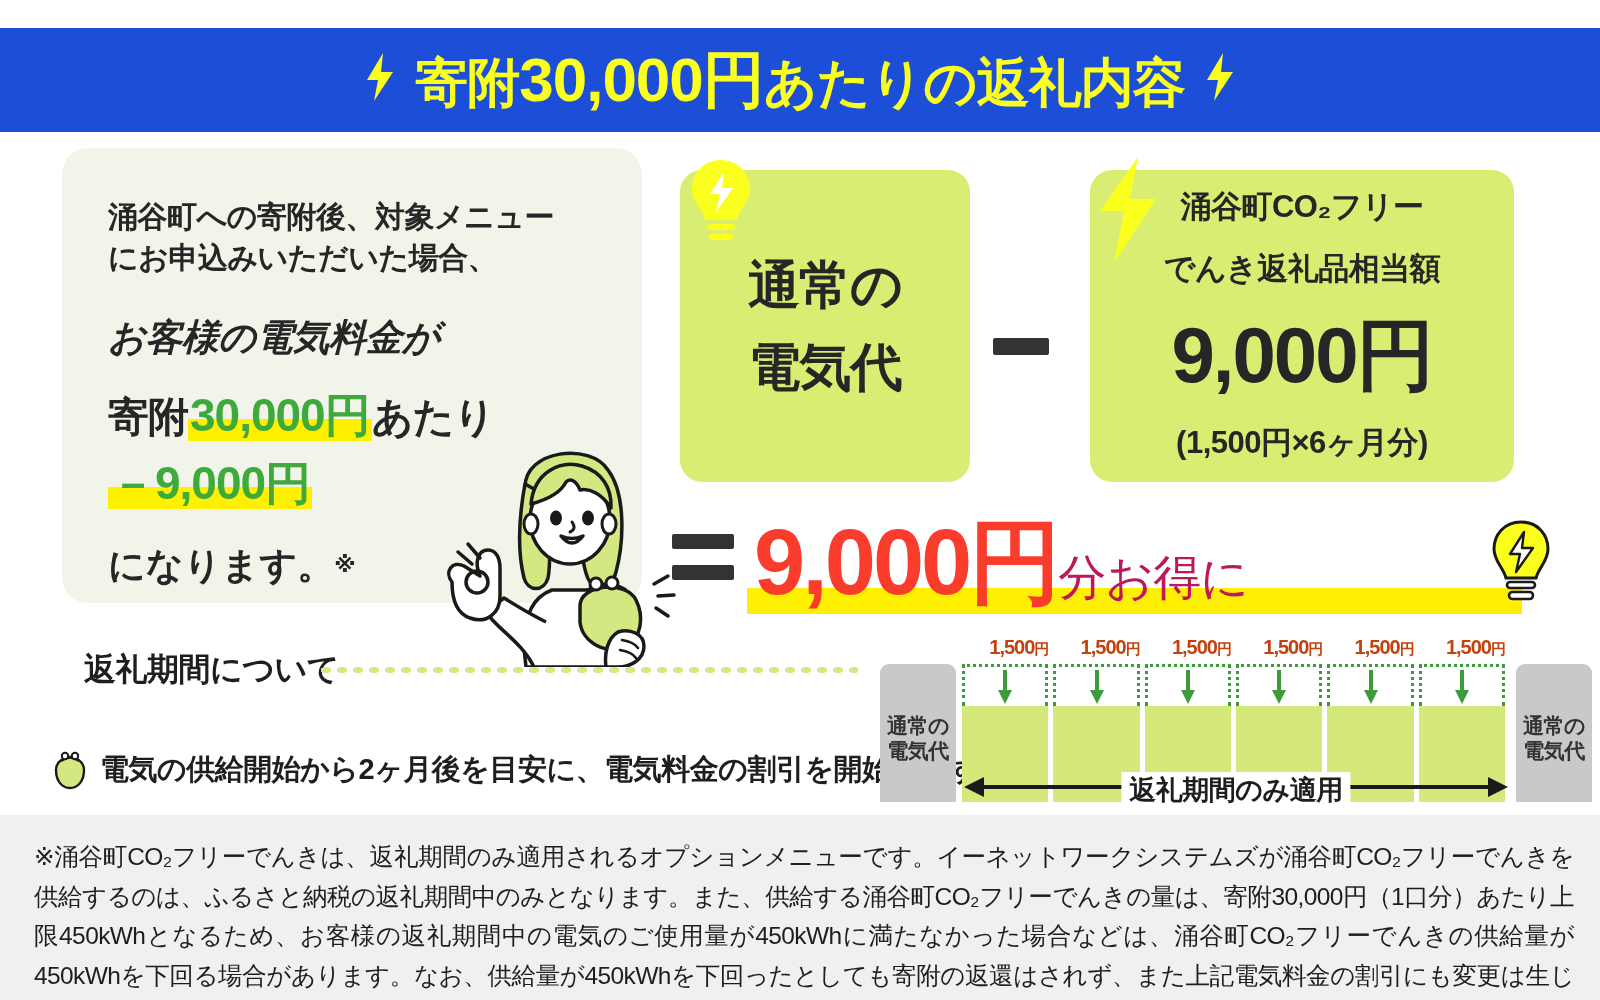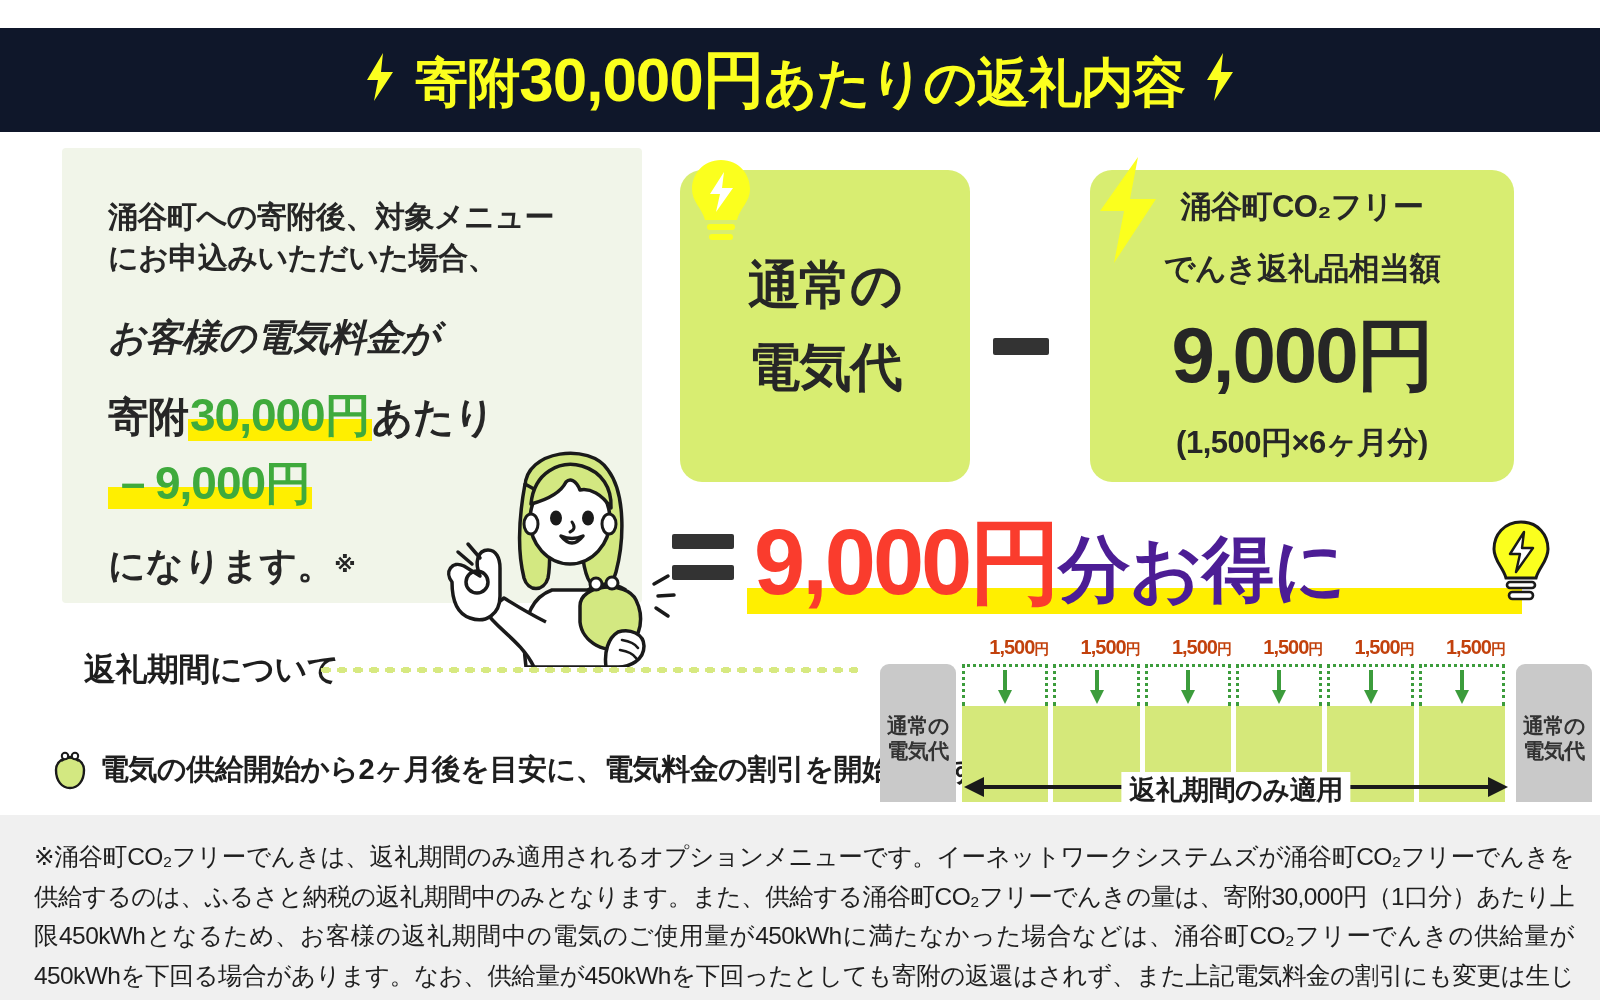--- a/index.html
+++ b/index.html
@@ -7,34 +7,34 @@
     width: 1600px; height: 1000px;
     background: #ffffff;
     font-family: "Liberation Sans", "DejaVu Sans", sans-serif;
     overflow: hidden;
   }
   #page { position: relative; width: 1600px; height: 1000px; background: #fff; }
 
   
   .header {
     position: absolute; left: 0; top: 28px; width: 1600px; height: 104px;
-    background: #0f172a;
+    background: #1d4ed8;
     display: flex; align-items: center; justify-content: center; gap: 18px;
   }
   .header-title {
     color: #fbff1e; font-size: 53px; font-weight: bold; letter-spacing: -1px;
     white-space: nowrap; line-height: 1;
   }
   .header-title .big { font-size: 62px; }
   .bolt-glyph { color: #fbff1e; font-size: 46px; line-height: 1; }
 
   
   .left-card {
     position: absolute; left: 62px; top: 148px; width: 580px; height: 455px;
-    background: #f1f5e9; border-radius: 4px; padding-left: 28px;
+    background: #f1f5e9; border-radius: 26px; padding-left: 28px;
   }
   .lc-inner { position: absolute; left: 46px; top: 48px; width: 500px; }
   .lc-lead { font-size: 30px; font-weight: bold; color: #262626; line-height: 1.38; letter-spacing: -0.5px; }
   .lc-mid { margin-top: 34px; font-size: 37px; font-weight: bold; color: #262626; letter-spacing: -0.5px; font-style: italic; }
   .lc-row1 { margin-top: 22px; font-size: 41px; font-weight: bold; color: #262626; white-space: nowrap; letter-spacing: -1px; }
   .lc-row2 { margin-top: 6px; font-size: 41px; font-weight: bold; color: #262626; white-space: nowrap; letter-spacing: -1px; }
   .hl {
     background: linear-gradient(to top, #ffef00 0 22px, transparent 22px 100%);
     padding: 0 2px;
   }
@@ -72,21 +72,21 @@
   .eq-sign i { display: block; width: 62px; height: 15px; background: #333; border-radius: 2px; }
   .eq-sign i + i { margin-top: 16px; }
   .res-hl {
     position: absolute; left: 75px; top: 76px; width: 775px; height: 26px;
     background: #ffef00;
   }
   .res-text {
     position: absolute; left: 82px; top: 4px; white-space: nowrap; line-height: 1;
   }
   .res-num { font-size: 92px; font-weight: bold; color: #fa3c2d; letter-spacing: -3px; }
-  .res-tail { font-size: 72px; font-weight: bold; color: #4c1d95; letter-spacing: -1px; }
+  .res-tail { font-size: 48px; font-weight: normal; color: #be185d; letter-spacing: -1px; }
   .bulb-result { position: absolute; left: 818px; top: 8px; width: 62px; height: 86px; }
 
   
   .period-head { position: absolute; left: 52px; top: 648px; font-size: 32px; font-weight: bold; color: #1e1e1e; letter-spacing: -0.5px; margin-left: 32px; }
   .period-dots {
     position: absolute; left: 318px; top: 665px; width: 540px; height: 10px;
     background-image: radial-gradient(#d7e981 45%, transparent 46%);
     background-size: 16px 10px; background-repeat: repeat-x;
   }
   .bullet-row { position: absolute; display: flex; align-items: center; gap: 12px; }

